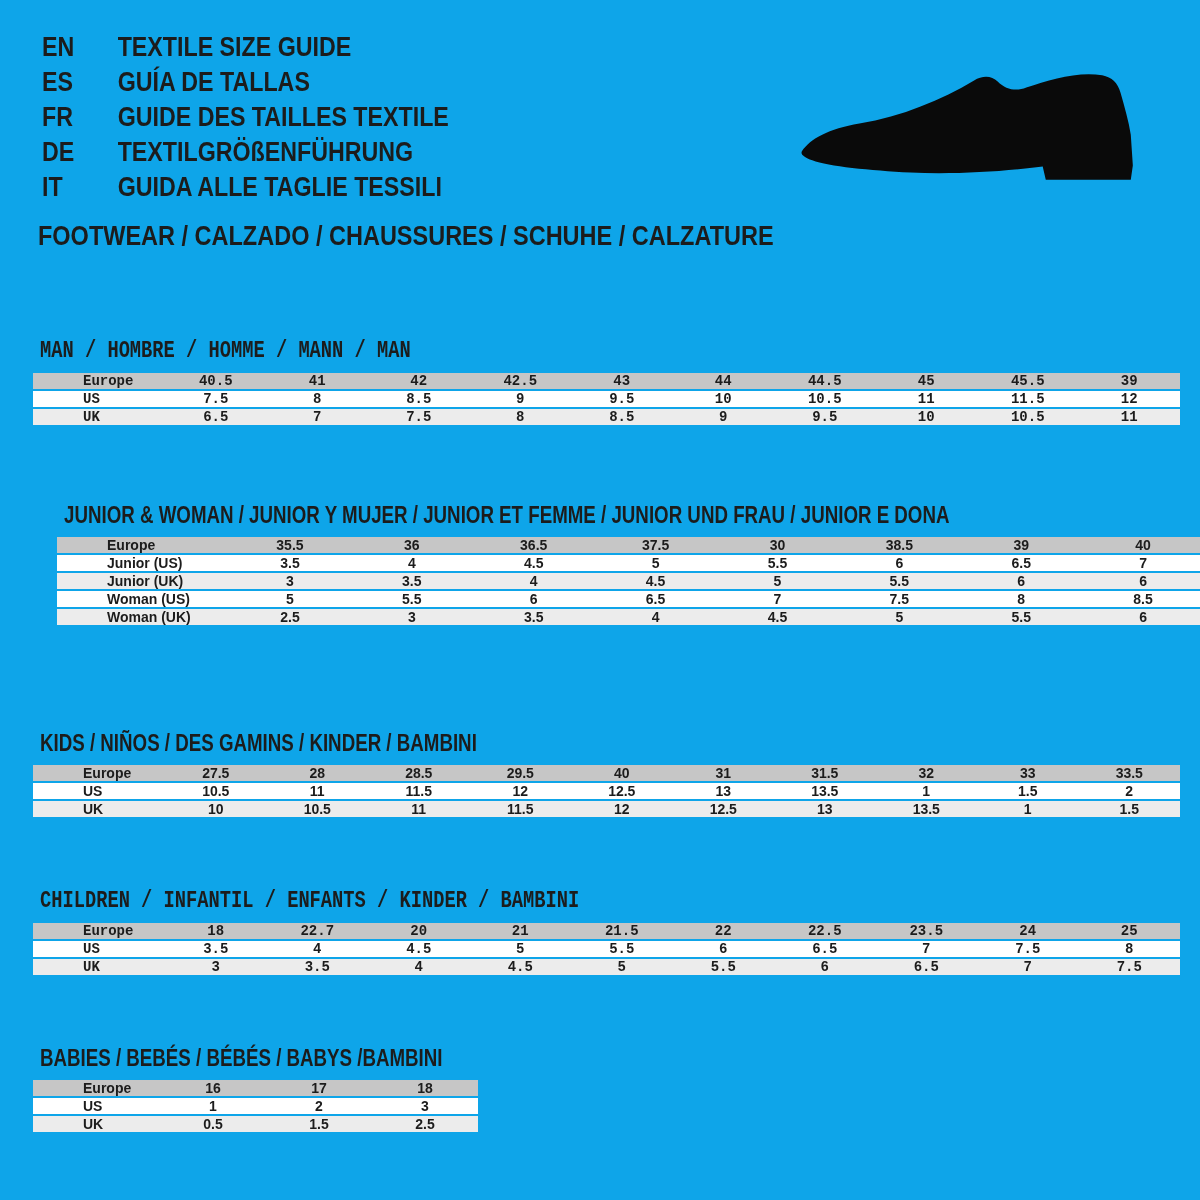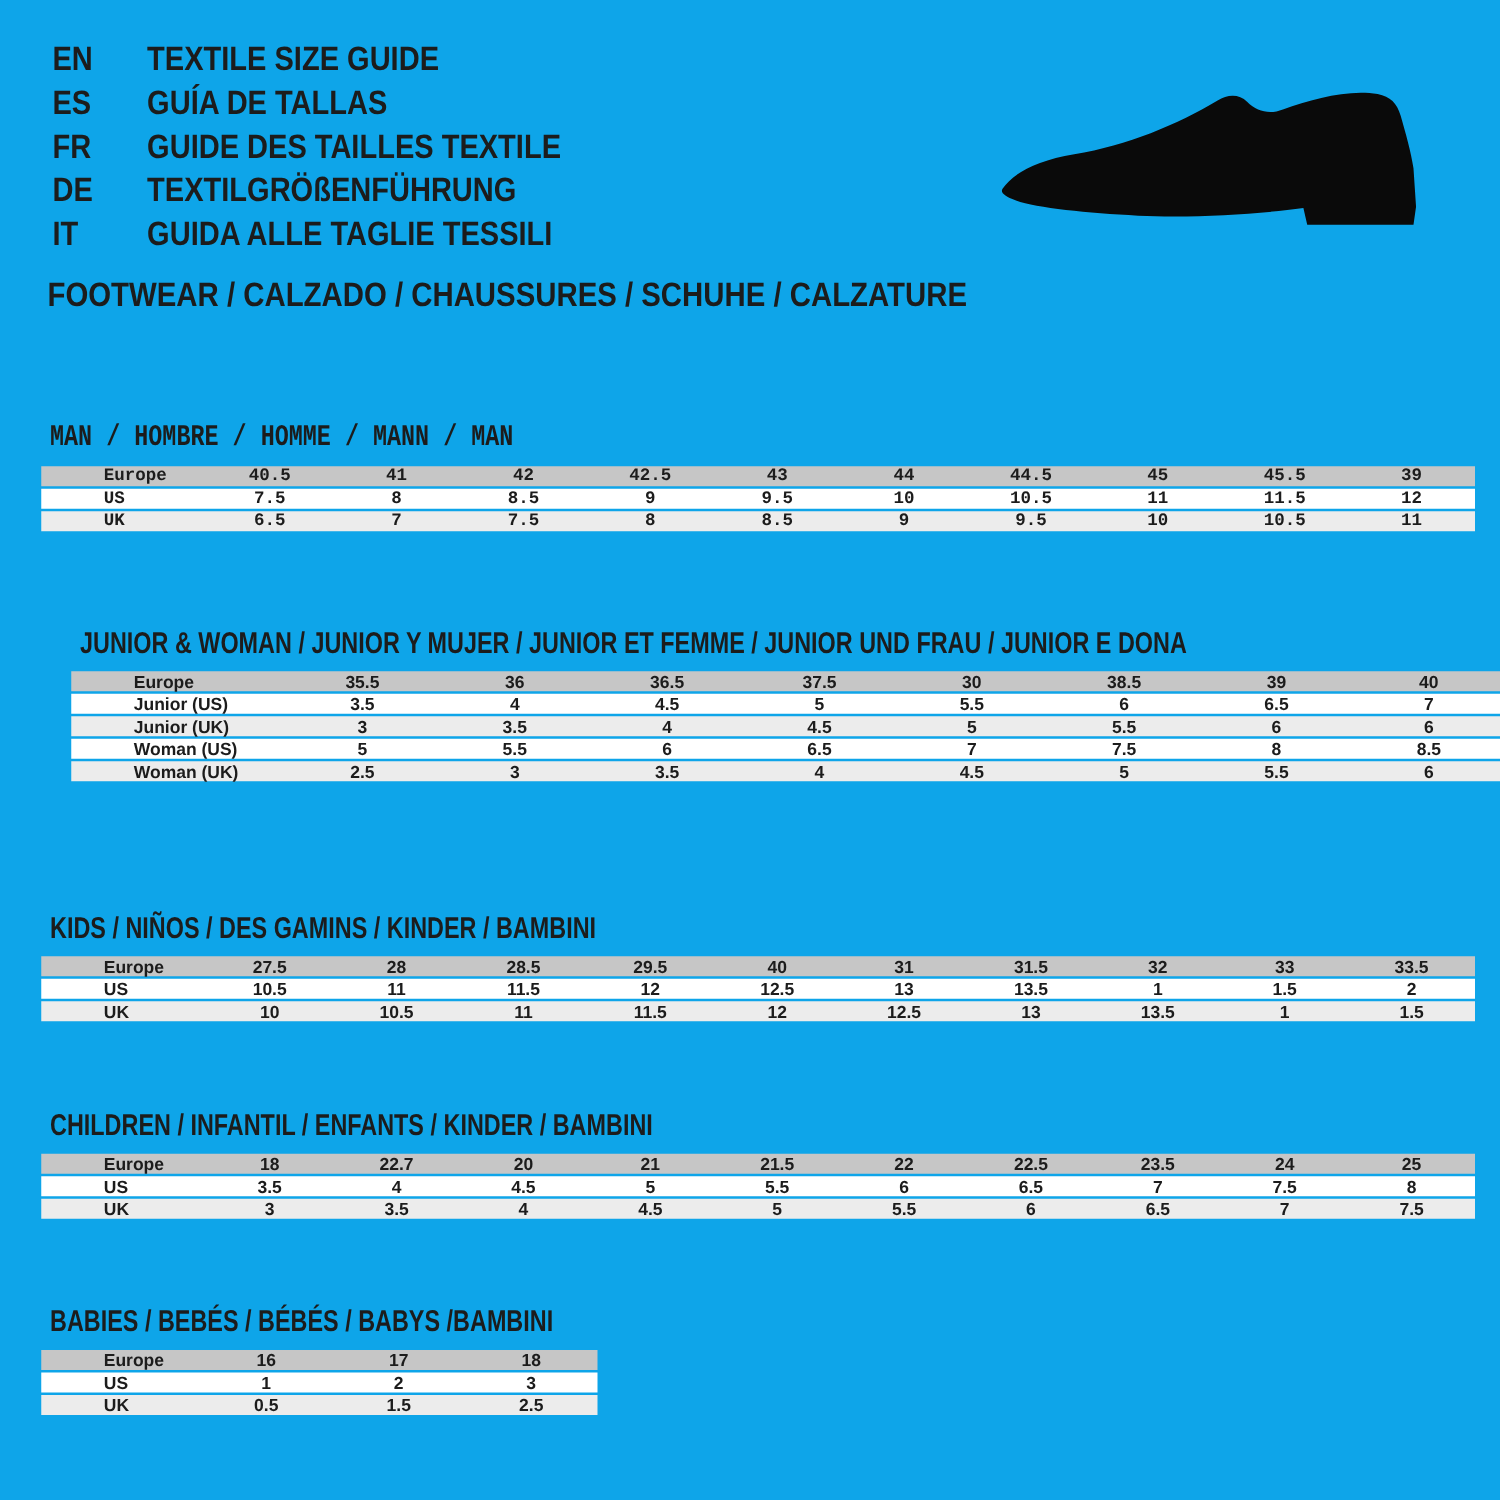--- a/index.html
+++ b/index.html
@@ -19,21 +19,21 @@
     line-height:30px; transform:scaleX(0.87); transform-origin:0 50%; white-space:nowrap;
   }
   
   .shoe { position:absolute; left:800px; top:70px; width:340px; height:115px; }
   .shoe svg { width:100%; height:100%; display:block; }
   
   .size-section { position:absolute; left:33px; }
   .sec-man      { top:340px;font-family:Liberation Mono, monospace; }
   .sec-junior   { top:504px;margin-left:24px; }
   .sec-kids     { top:732px; }
-  .sec-children { top:890px; }
+  .sec-children { top:890px;font-family:Liberation Mono, monospace; }
   .sec-babies   { top:1047px; }
   .section-title {
     margin:0 0 11px 7px; font-size:24px; font-weight:bold; line-height:22px;
     transform:scaleX(0.78); transform-origin:0 50%; white-space:nowrap;
   }
   .size-table { width:1147px; --label-w:90px; }
   .sec-junior .size-table { --label-w:130px; }
   .sec-babies .size-table { width:445px; --label-w:85px; }
   .trow {
     display:grid; grid-template-columns: var(--label-w) repeat(var(--n,10), 1fr);

